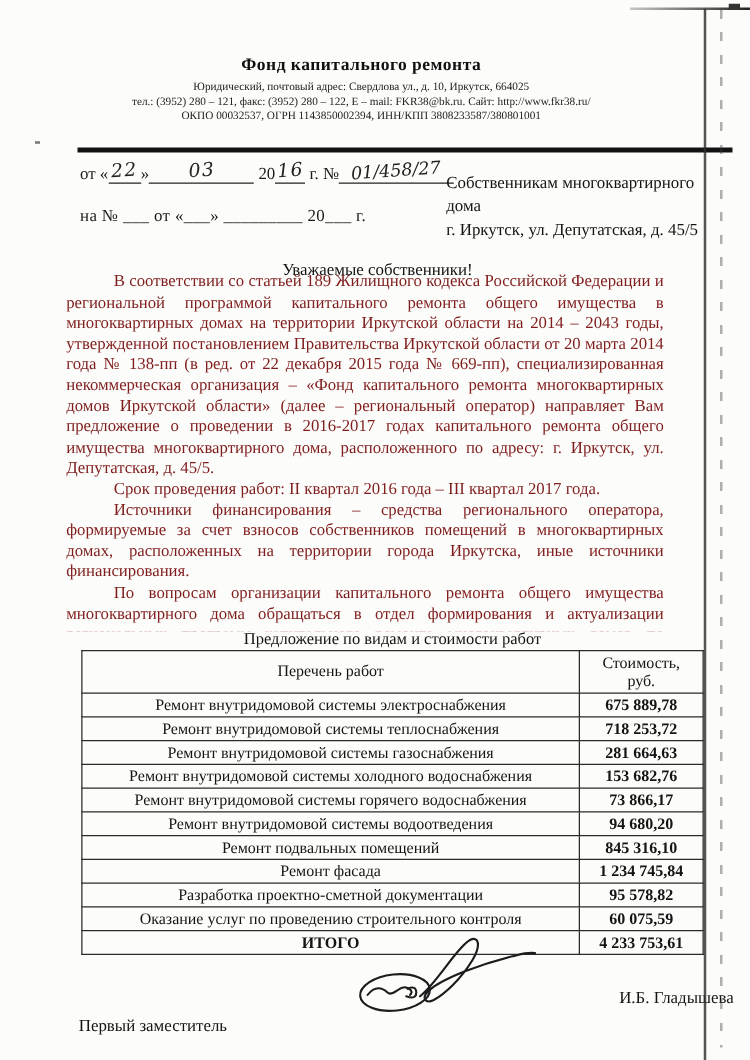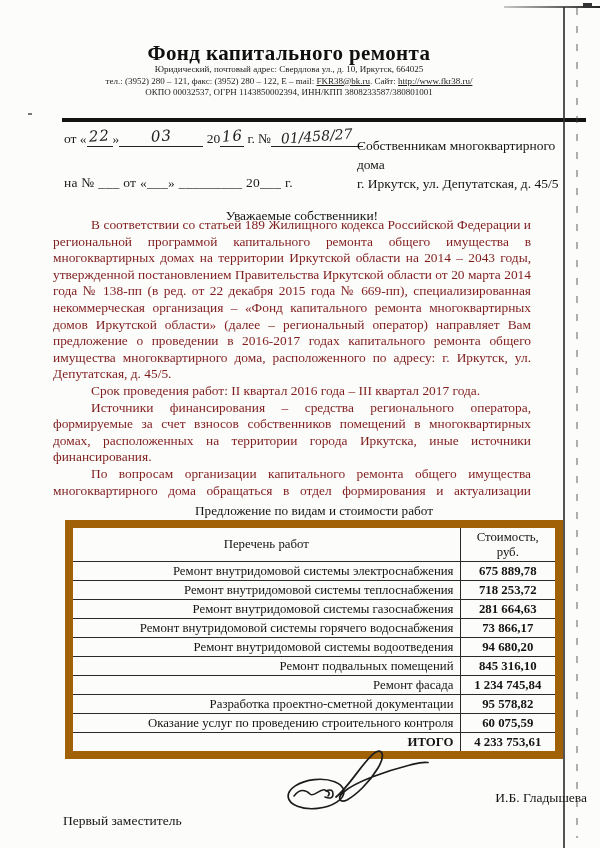--- a/index.html
+++ b/index.html
@@ -5,30 +5,30 @@
   * { box-sizing: border-box; }
   html,body { margin:0; padding:0; }
   body { background:#e9e9e6; font-family:"Liberation Serif", serif; }
   .page {
     position:relative; width:600px; height:848px; margin:0 auto;
     background:#fcfcfa; color:#161616; overflow:hidden;
   }
 
   
   .letterhead { position:absolute; top:42px; left:0; width:578px; text-align:center; }
-  .org-line { font-weight:bold; font-size:21px; line-height:22px; letter-spacing:.4px; color:#101010; }
+  .org-line { font-weight:bold; font-size:14px; line-height:22px; letter-spacing:.4px; color:#101010; }
   .lh-small { font-size:9px; line-height:11.5px; color:#1c1c1c; }
-  .u { text-decoration:underline; }
+  .u { }
 
   .header-rule { position:absolute; top:118px; left:62px; width:524px; height:4px; background:#131313; }
 
   
   .ref-block { position:absolute; left:64px; top:131px; width:300px; font-size:13.5px; color:#1a1a1a; }
   .ref-line1 { white-space:nowrap; }
-  .ref-line2 { margin-top:28px; letter-spacing:.3px; }
+  .ref-line2 { margin-top:18px; letter-spacing:.3px; }
   .blank { display:inline-block; border-bottom:1.2px solid #222; text-align:center; height:15px; line-height:13px; vertical-align:baseline; }
   .w26 { width:26px; } .w84 { width:84px; } .w24 { width:24px; } .w88 { width:92px; }
   .hw {
     display:inline-block; font-family:"DejaVu Serif", serif; font-style:italic;
     font-size:15px; color:#222; transform:rotate(-4deg) translateY(-2px);
     letter-spacing:1px; white-space:nowrap;
   }
   .hw-num { font-size:14px; letter-spacing:0; }
 
   .recipient { position:absolute; left:357px; top:136px; width:220px; font-size:13.5px; line-height:19px; color:#141414; }
@@ -36,24 +36,24 @@
   
   .salutation { position:absolute; top:208px; left:63px; width:478px; text-align:center; font-size:13.5px; color:#141414; }
   .body-text { position:absolute; top:217px; left:53px; width:478px; max-height:288px; overflow:hidden;
                font-size:13.4px; line-height:16.6px; text-align:justify; color:#7f1d1d; }
   .body-text p { margin:0; text-indent:38px; }
 
   
   .table-block { position:absolute; top:503px; left:65px; width:498px; }
   .tbl-title { text-align:center; font-size:13.2px; color:#141414; margin-bottom:1px; }
   table.proposal { border-collapse:collapse; width:498px; font-size:12.8px; color:#141414;
-                   border:8px solid #a16207; }
+                   border:1px solid #a16207; }
   table.proposal th, table.proposal td { border:1px solid #2a2a2a; padding:1.5px 6px; line-height:15px; }
   table.proposal th { font-weight:normal; text-align:center; }
-  td.work { text-align:right; }
+  td.work { text-align:center; }
   td.cost, th.cost { width:99px; text-align:center; }
   td.cost { font-weight:bold; }
   tr.total td { font-weight:bold; }
 
   
   .sign-pos  { position:absolute; left:63px; top:772px; font-size:13.5px; line-height:17.5px; color:#141414;margin-top:40px; }
   .sign-name { position:absolute; left:450px; top:790px; width:137px; text-align:right; font-size:13.5px; color:#141414; }
   .sign-svg  { position:absolute; left:270px; top:744px; width:170px; height:74px; }
 
   
@@ -117,20 +117,24 @@
           </tr>
           <tr>
             <td class="work">Ремонт внутридомовой системы теплоснабжения</td>
             <td class="cost">718 253,72</td>
           </tr>
           <tr>
             <td class="work">Ремонт внутридомовой системы газоснабжения</td>
             <td class="cost">281 664,63</td>
           </tr>
           <tr>
+            <td class="work">Ремонт внутридомовой системы холодного водоснабжения</td>
+            <td class="cost">153 682,76</td>
+          </tr>
+          <tr>
             <td class="work">Ремонт внутридомовой системы горячего водоснабжения</td>
             <td class="cost">73 866,17</td>
           </tr>
           <tr>
             <td class="work">Ремонт внутридомовой системы водоотведения</td>
             <td class="cost">94 680,20</td>
           </tr>
           <tr>
             <td class="work">Ремонт подвальных помещений</td>
             <td class="cost">845 316,10</td>

